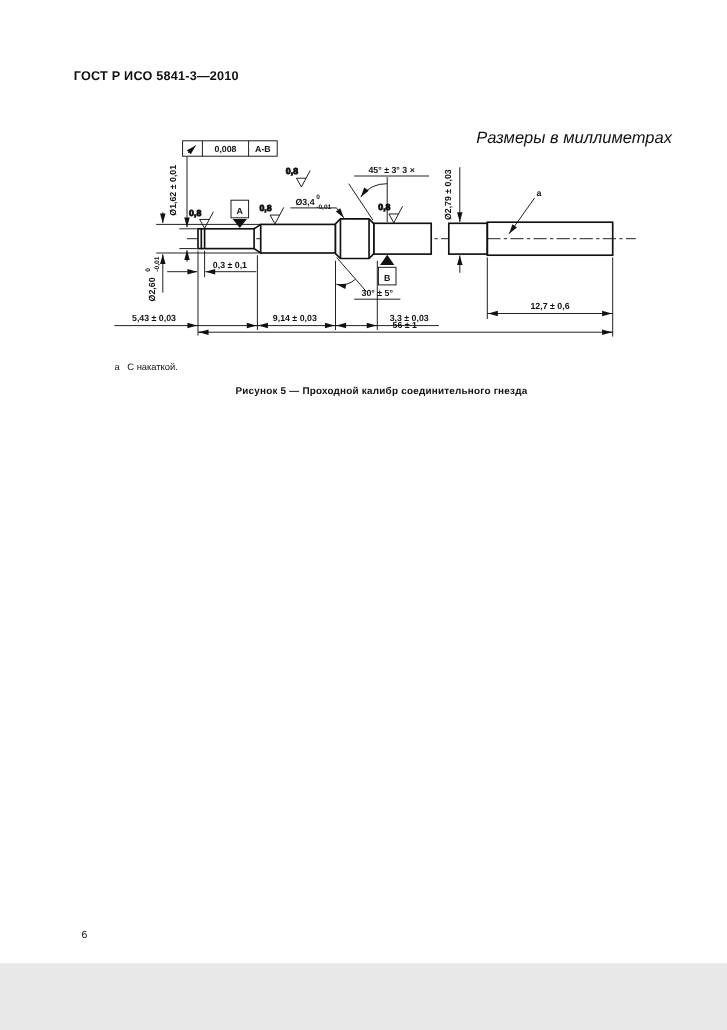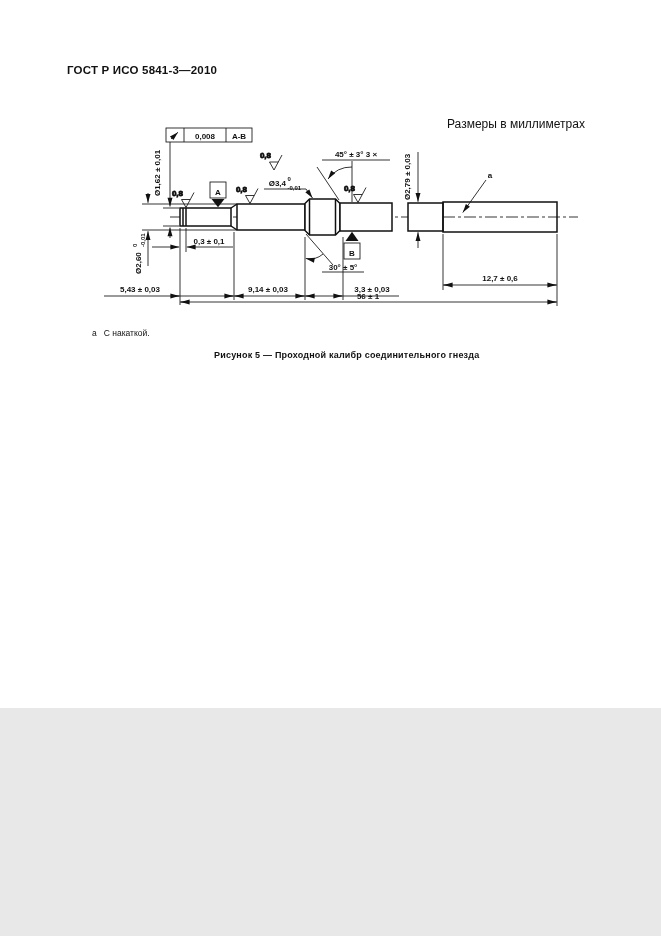--- a/index.html
+++ b/index.html
@@ -1,34 +1,35 @@
 <!DOCTYPE html>
 <html><head>
 <meta charset="utf-8">
 <style>
   html,body{margin:0;padding:0;background:#e8e8e8;}
   .page{
     position:relative;
-    width:661px;height:708px;
+    width:661px;height:876px;
     background:#ffffff;
     font-family:"Liberation Sans", sans-serif;
     color:#111;
     overflow:hidden;
     margin:0 auto;
   }
   .hdr{
     position:absolute;left:67px;top:64px;
     font-size:11.5px;font-weight:bold;letter-spacing:0.2px;
   }
   .units{
-    position:absolute;left:447px;top:117px;
-    font-size:12px;
+    position:absolute;left:433px;top:117px;
+    font-size:15px;
+    font-style:italic;
   }
   .footnote{
-    position:absolute;left:92px;top:328px;
+    position:absolute;left:104px;top:328px;
     font-size:8.5px;
   }
   .footnote .mark{margin-right:7px;}
   .caption{
     position:absolute;left:214px;top:350px;
     font-size:9px;letter-spacing:0.2px;font-weight:bold;
   }
   .pagenum{
     position:absolute;left:74px;top:845px;
     font-size:9.5px;

